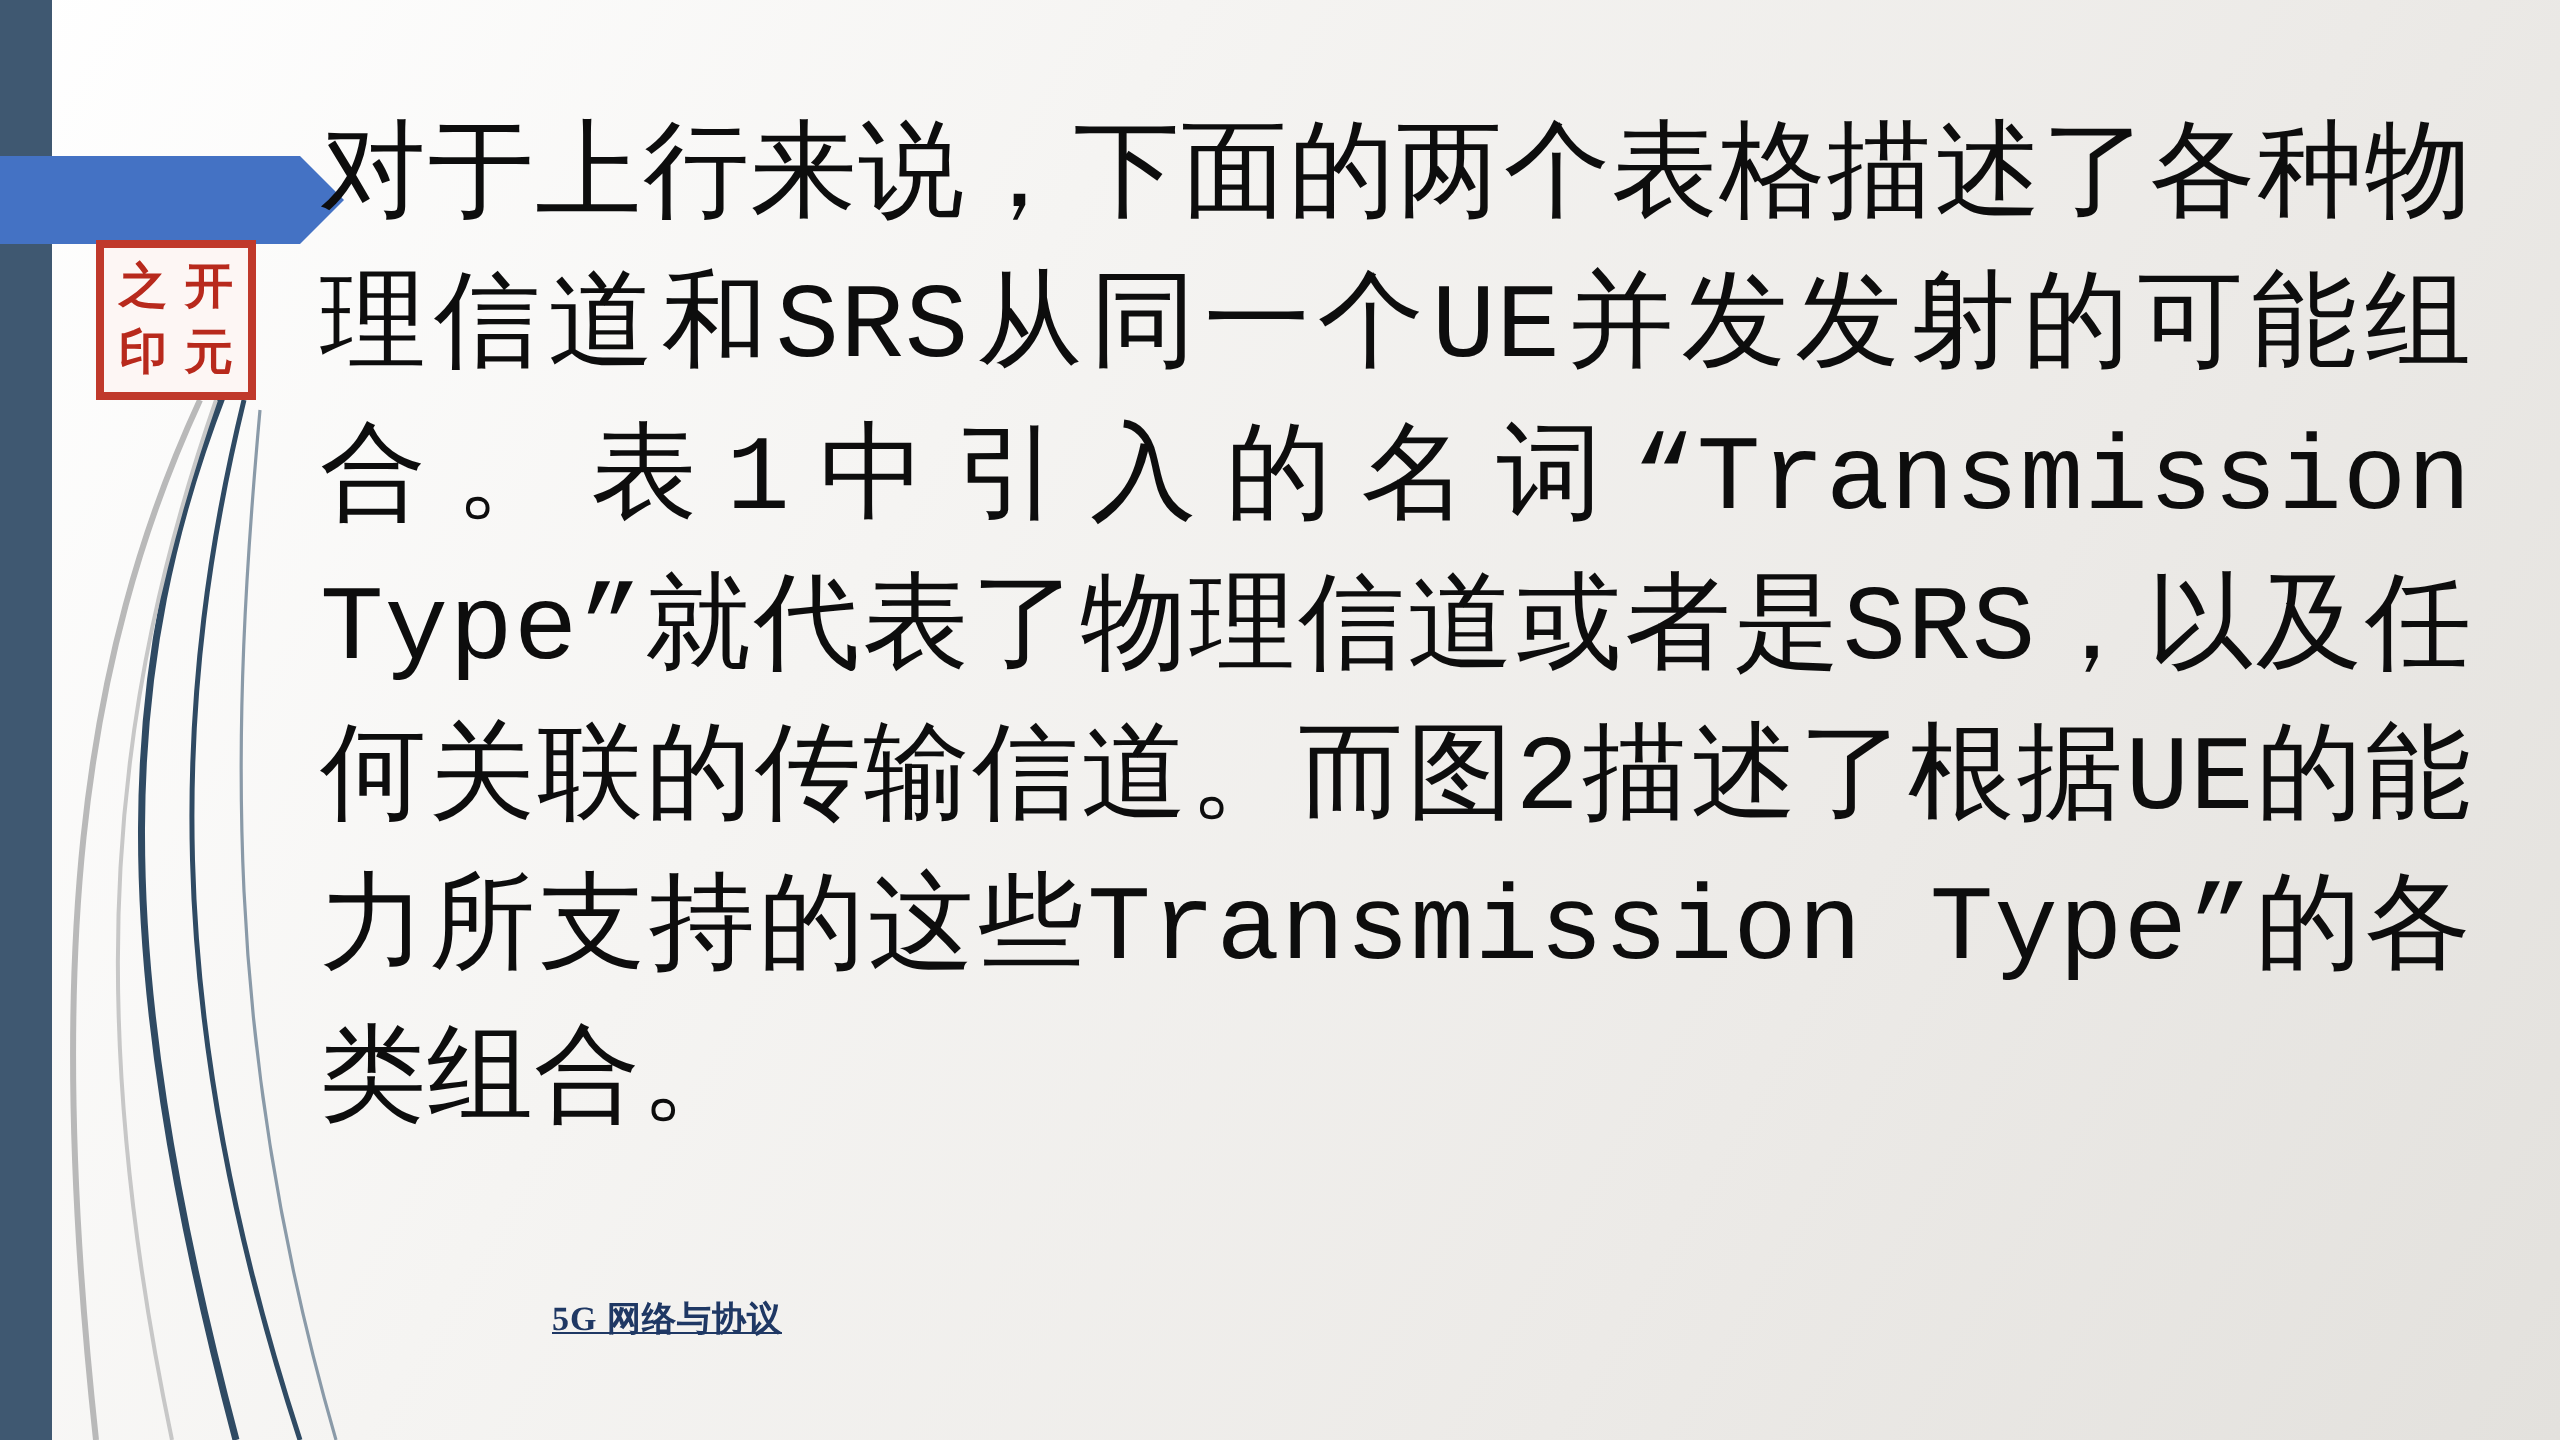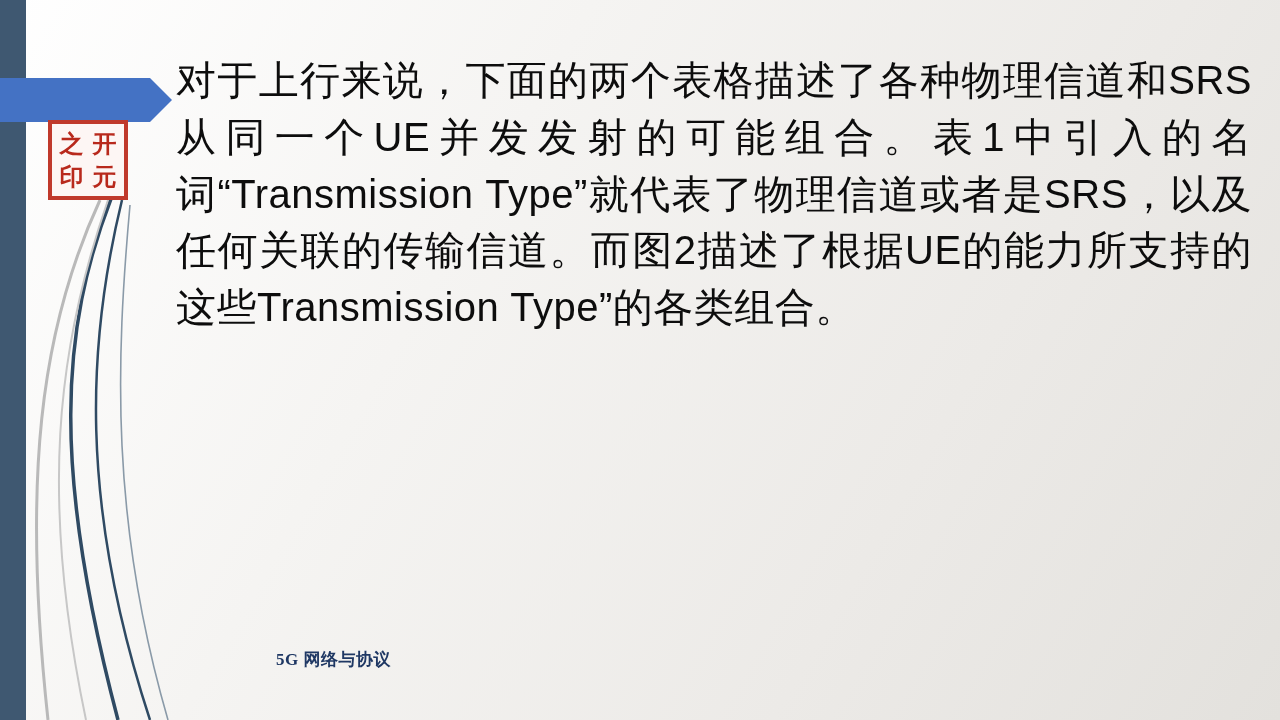--- a/index.html
+++ b/index.html
@@ -85,40 +85,41 @@
     justify-content: center;
   }
   .seal-ch1 { grid-column: 2; grid-row: 1; }
   .seal-ch2 { grid-column: 1; grid-row: 1; }
   .seal-ch3 { grid-column: 2; grid-row: 2; }
   .seal-ch4 { grid-column: 1; grid-row: 2; }
 
   
   .body-text {
     position: absolute;
-    left: 176px;
+    left: 160px;
     top: 52px;
     width: 1076px;
-    font-family: Liberation Sans, sans-serif;
-    font-size: 40px;
+    font-family: Liberation Mono, monospace;
+    font-size: 53px;
     line-height: 1.42;
     color: #0d0d0d;
     letter-spacing: 0.5px;
     text-align: justify;
   }
   
   .footer {
     position: absolute;
     left: 276px;
     top: 648px;
     font-family: "Liberation Serif", serif;
     font-size: 17px;
     font-weight: bold;
     color: #1f3864;
     letter-spacing: 0.5px;
+    text-decoration: underline;
   }
 </style>
 </head>
 <body>
 
 <div class="slide">
 
   <div class="left-bar"></div>
 
   <svg class="curves" viewBox="0 0 320 720" preserveAspectRatio="none">

